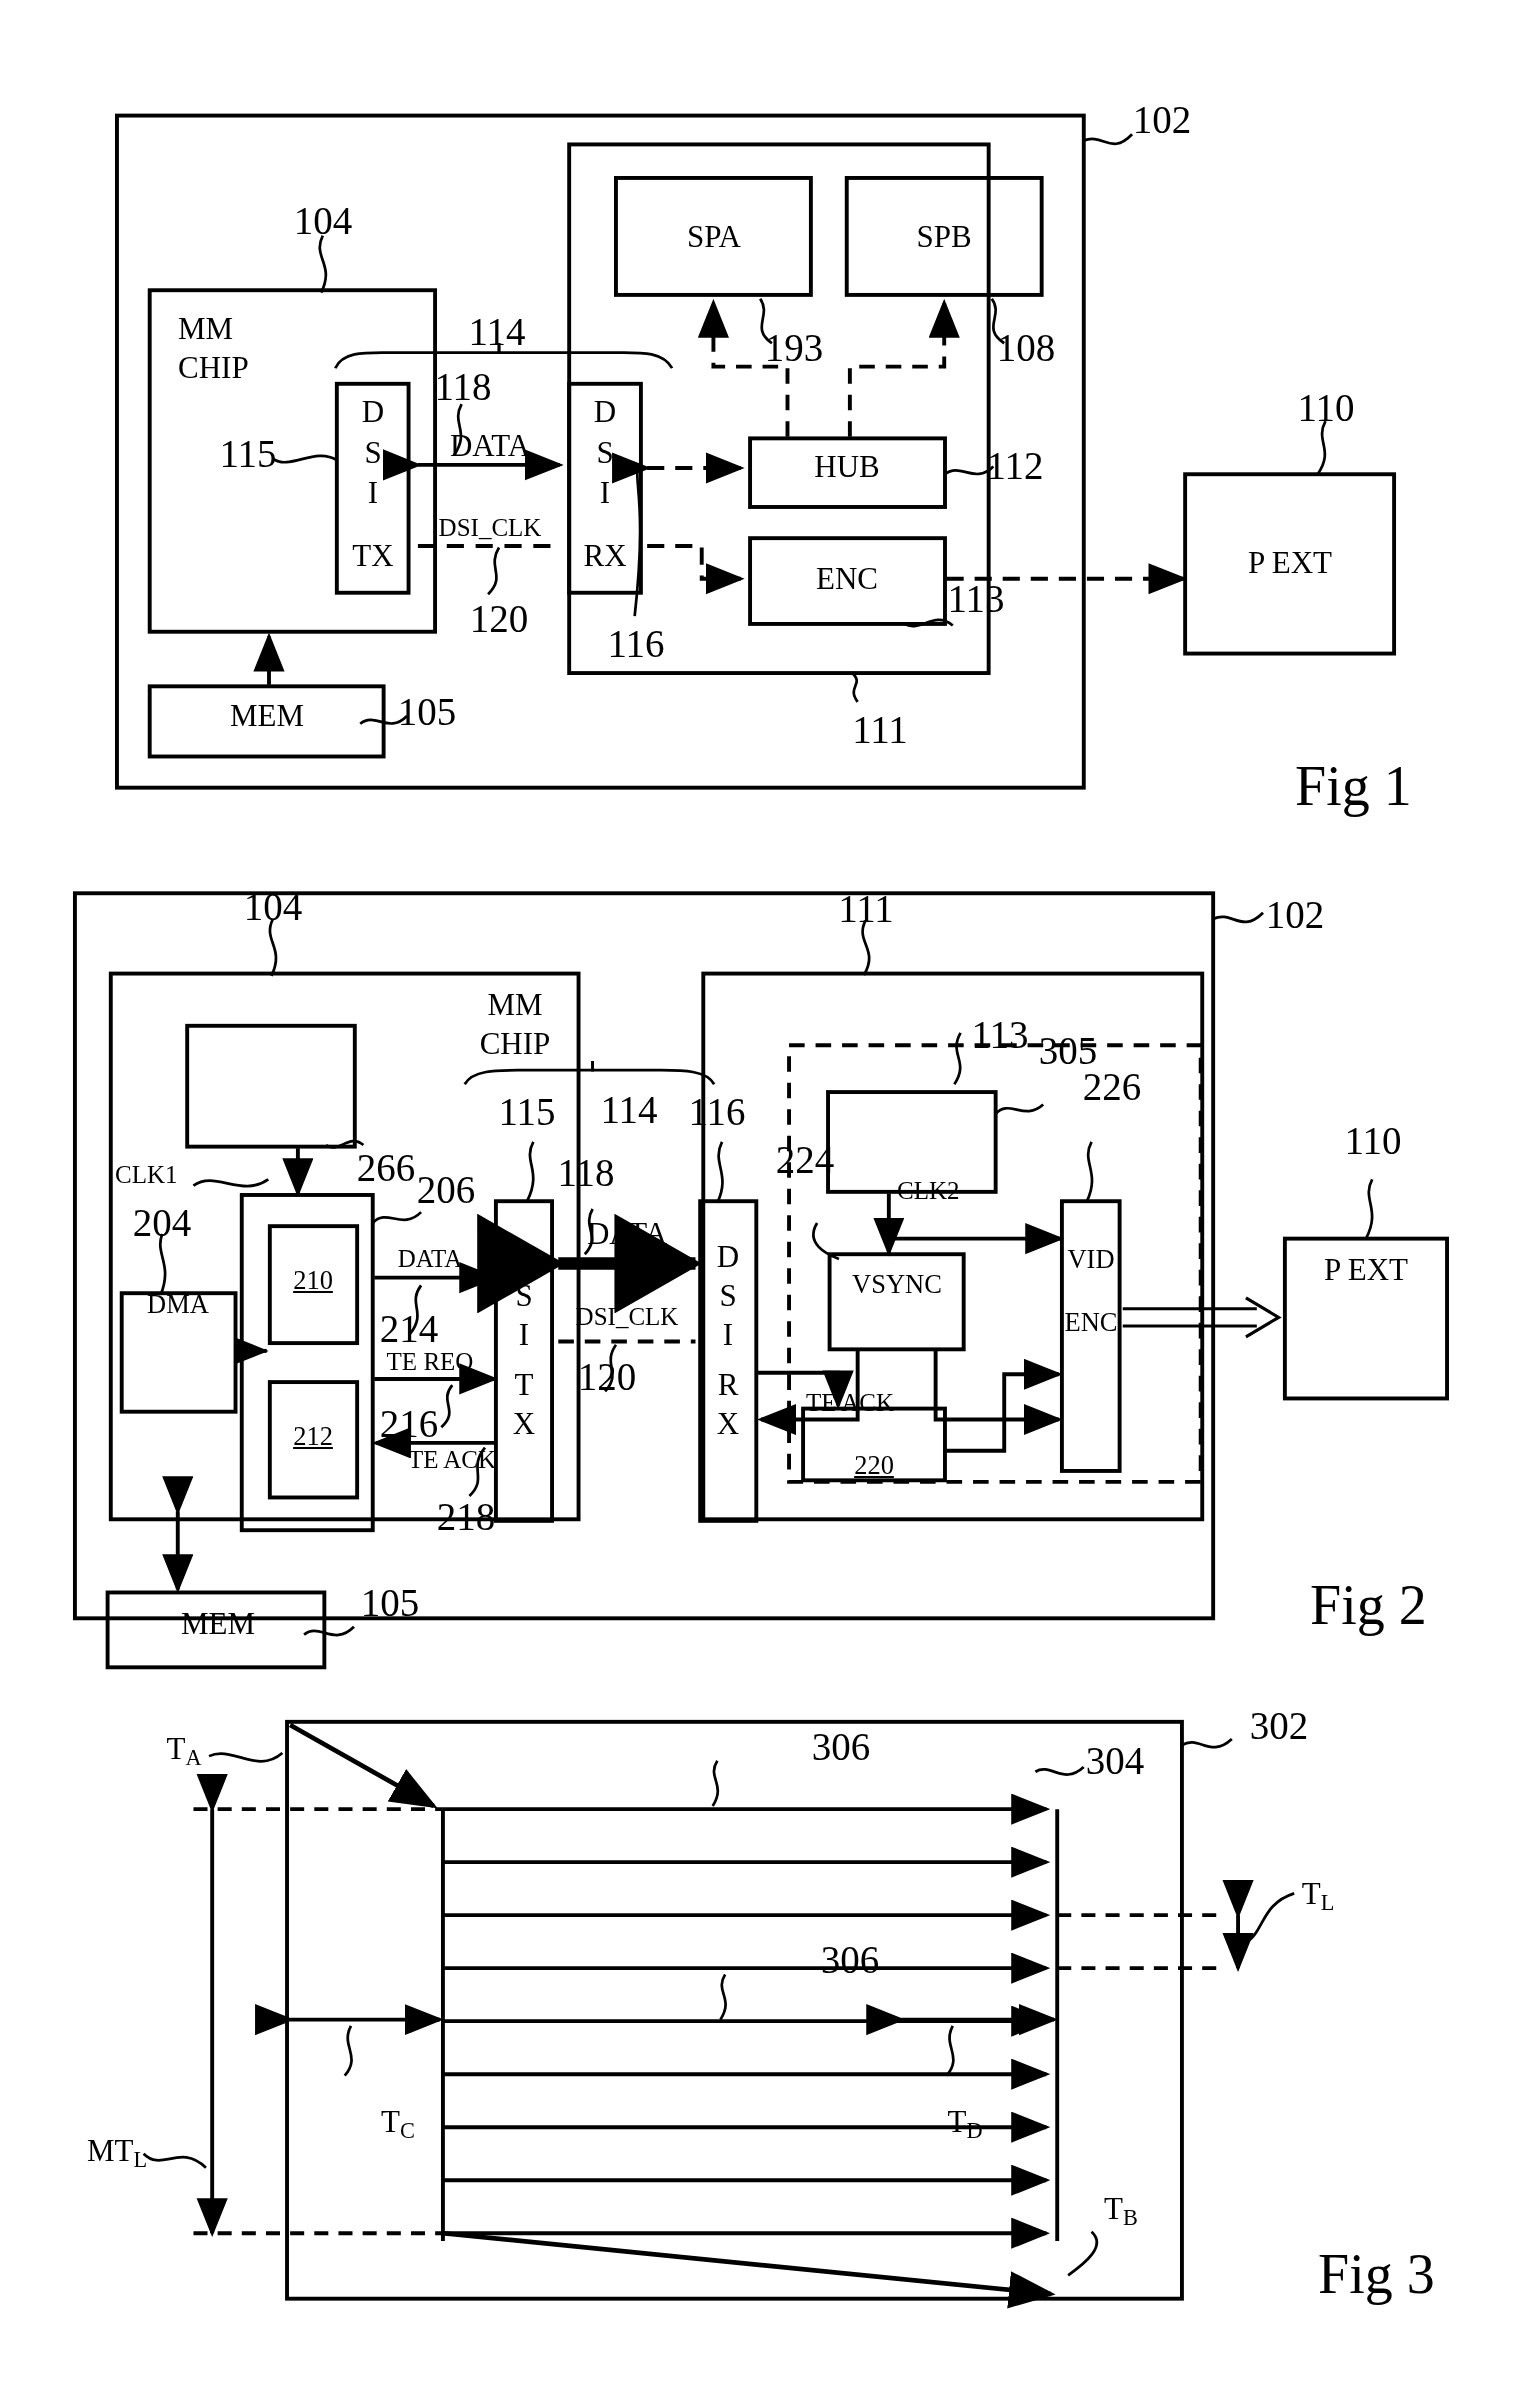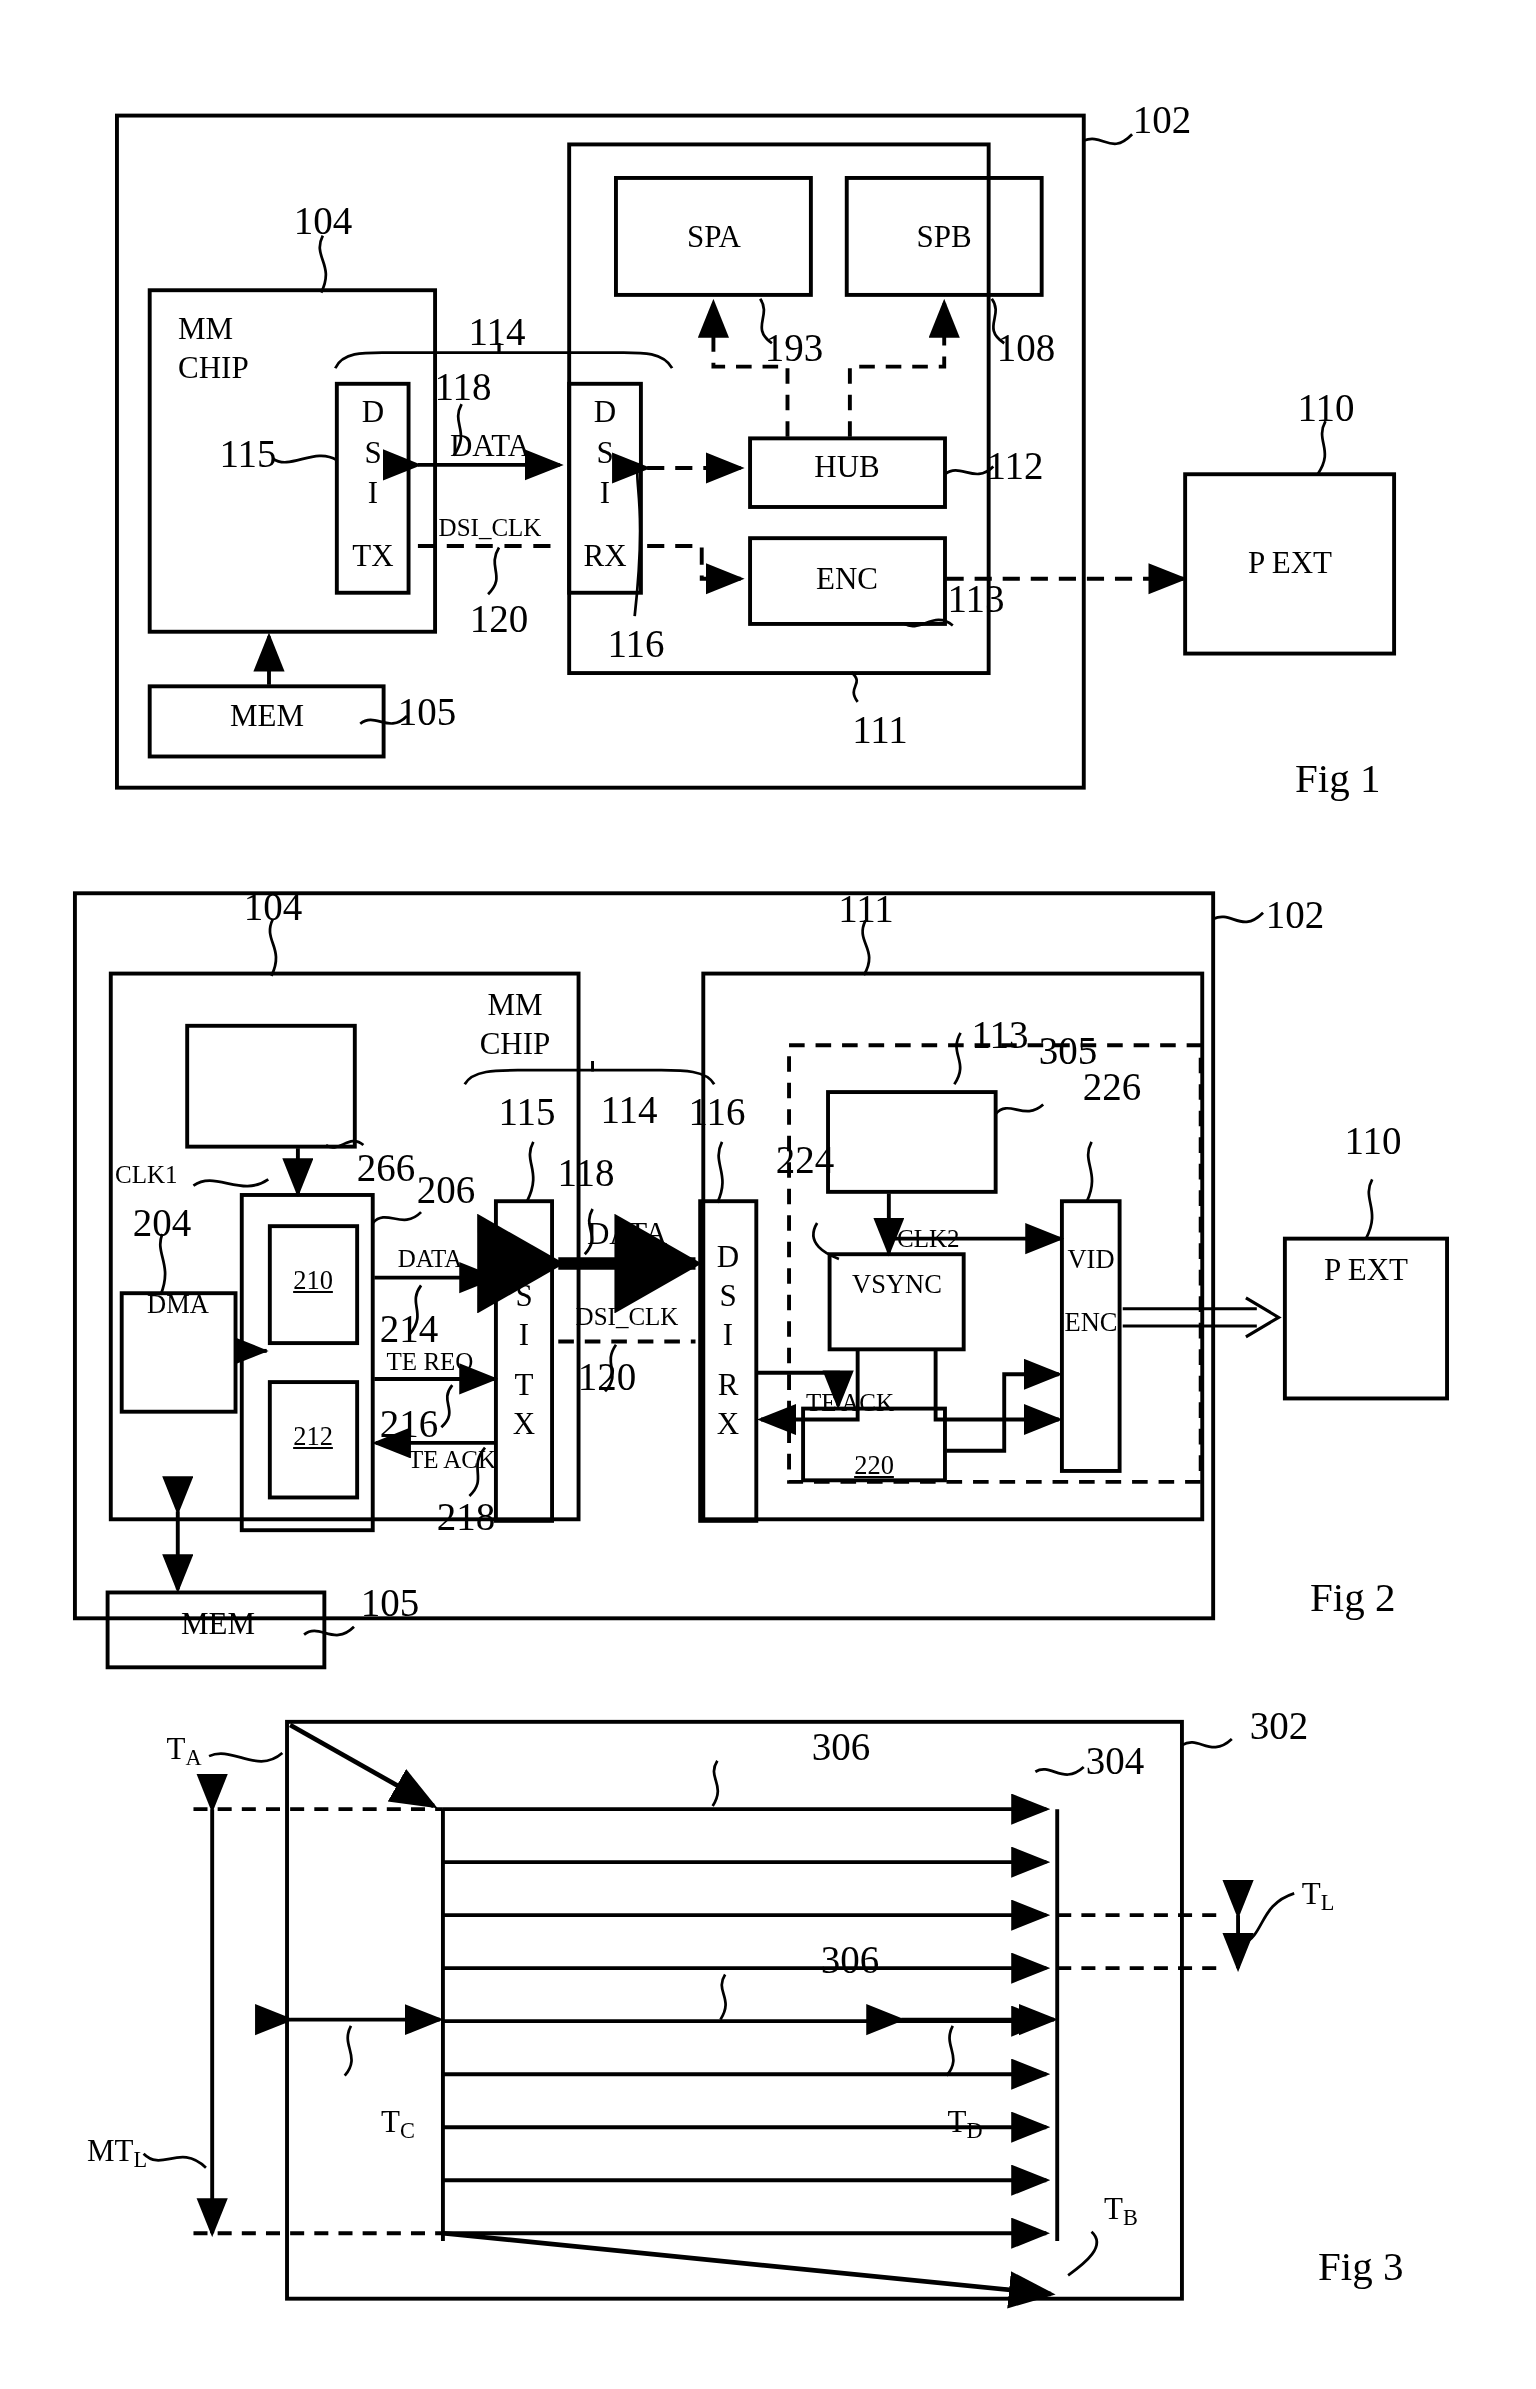--- a/index.html
+++ b/index.html
@@ -30,21 +30,21 @@
   .lbl {
     position: absolute;
     white-space: nowrap;
     line-height: 1;
     font-family: "Liberation Serif", "DejaVu Serif", serif;
   }
   .ref   { font-size: 39px; }
   .blk   { font-size: 31px; }
   .blk-sm{ font-size: 26.5px; }
   .sig   { font-size: 25px; }
-  .figname { font-size: 41px; text-align: right; }
+  .figname { font-size: 56px; text-align: right; }
   .und { text-decoration: underline; }
   .sub { font-size: 0.72em; vertical-align: -0.28em; }
   .ctr { transform: translateX(-50%); }
 </style>
 </head>
 <body>
 
 <div class="stage">
 
   <svg class="fig" width="1536" height="437" style="left:0px; top:0px;" viewBox="0 0 1970 560">
@@ -296,21 +296,21 @@
   <div class="lbl blk ctr" style="left:728px; top:1369px;">R</div>
   <div class="lbl blk ctr" style="left:728px; top:1408px;">X</div>
 
   <div class="lbl blk ctr" style="left:627px; top:1218px;">DATA</div>
   <div class="lbl sig ctr" style="left:627px; top:1304px;">DSI_CLK</div>
 
   <div class="lbl ref ctr" style="left:1000px; top:1015px;">113</div>
   <div class="lbl ref ctr" style="left:1068px; top:1031px;">305</div>
   <div class="lbl ref ctr" style="left:1112px; top:1067px;">226</div>
   <div class="lbl ref ctr" style="left:805px; top:1140px;">224</div>
-  <div class="lbl sig" style="left:897px; top:1178px;margin-top:48px;">CLK2</div>
+  <div class="lbl sig" style="left:897px; top:1178px;">CLK2</div>
 
   <div class="lbl blk-sm ctr" style="left:897px; top:1271px;">VSYNC</div>
   <div class="lbl blk-sm ctr" style="left:1091px; top:1246px;">VID</div>
   <div class="lbl blk-sm ctr" style="left:1091px; top:1309px;">ENC</div>
 
   <div class="lbl sig ctr" style="left:850px; top:1390px;">TE ACK</div>
   <div class="lbl blk-sm und ctr" style="left:874px; top:1452px;text-align:center;">220</div>
 
   <div class="lbl ref ctr" style="left:1373px; top:1121px;">110</div>
   <div class="lbl blk ctr" style="left:1366px; top:1254px;">P EXT</div>

